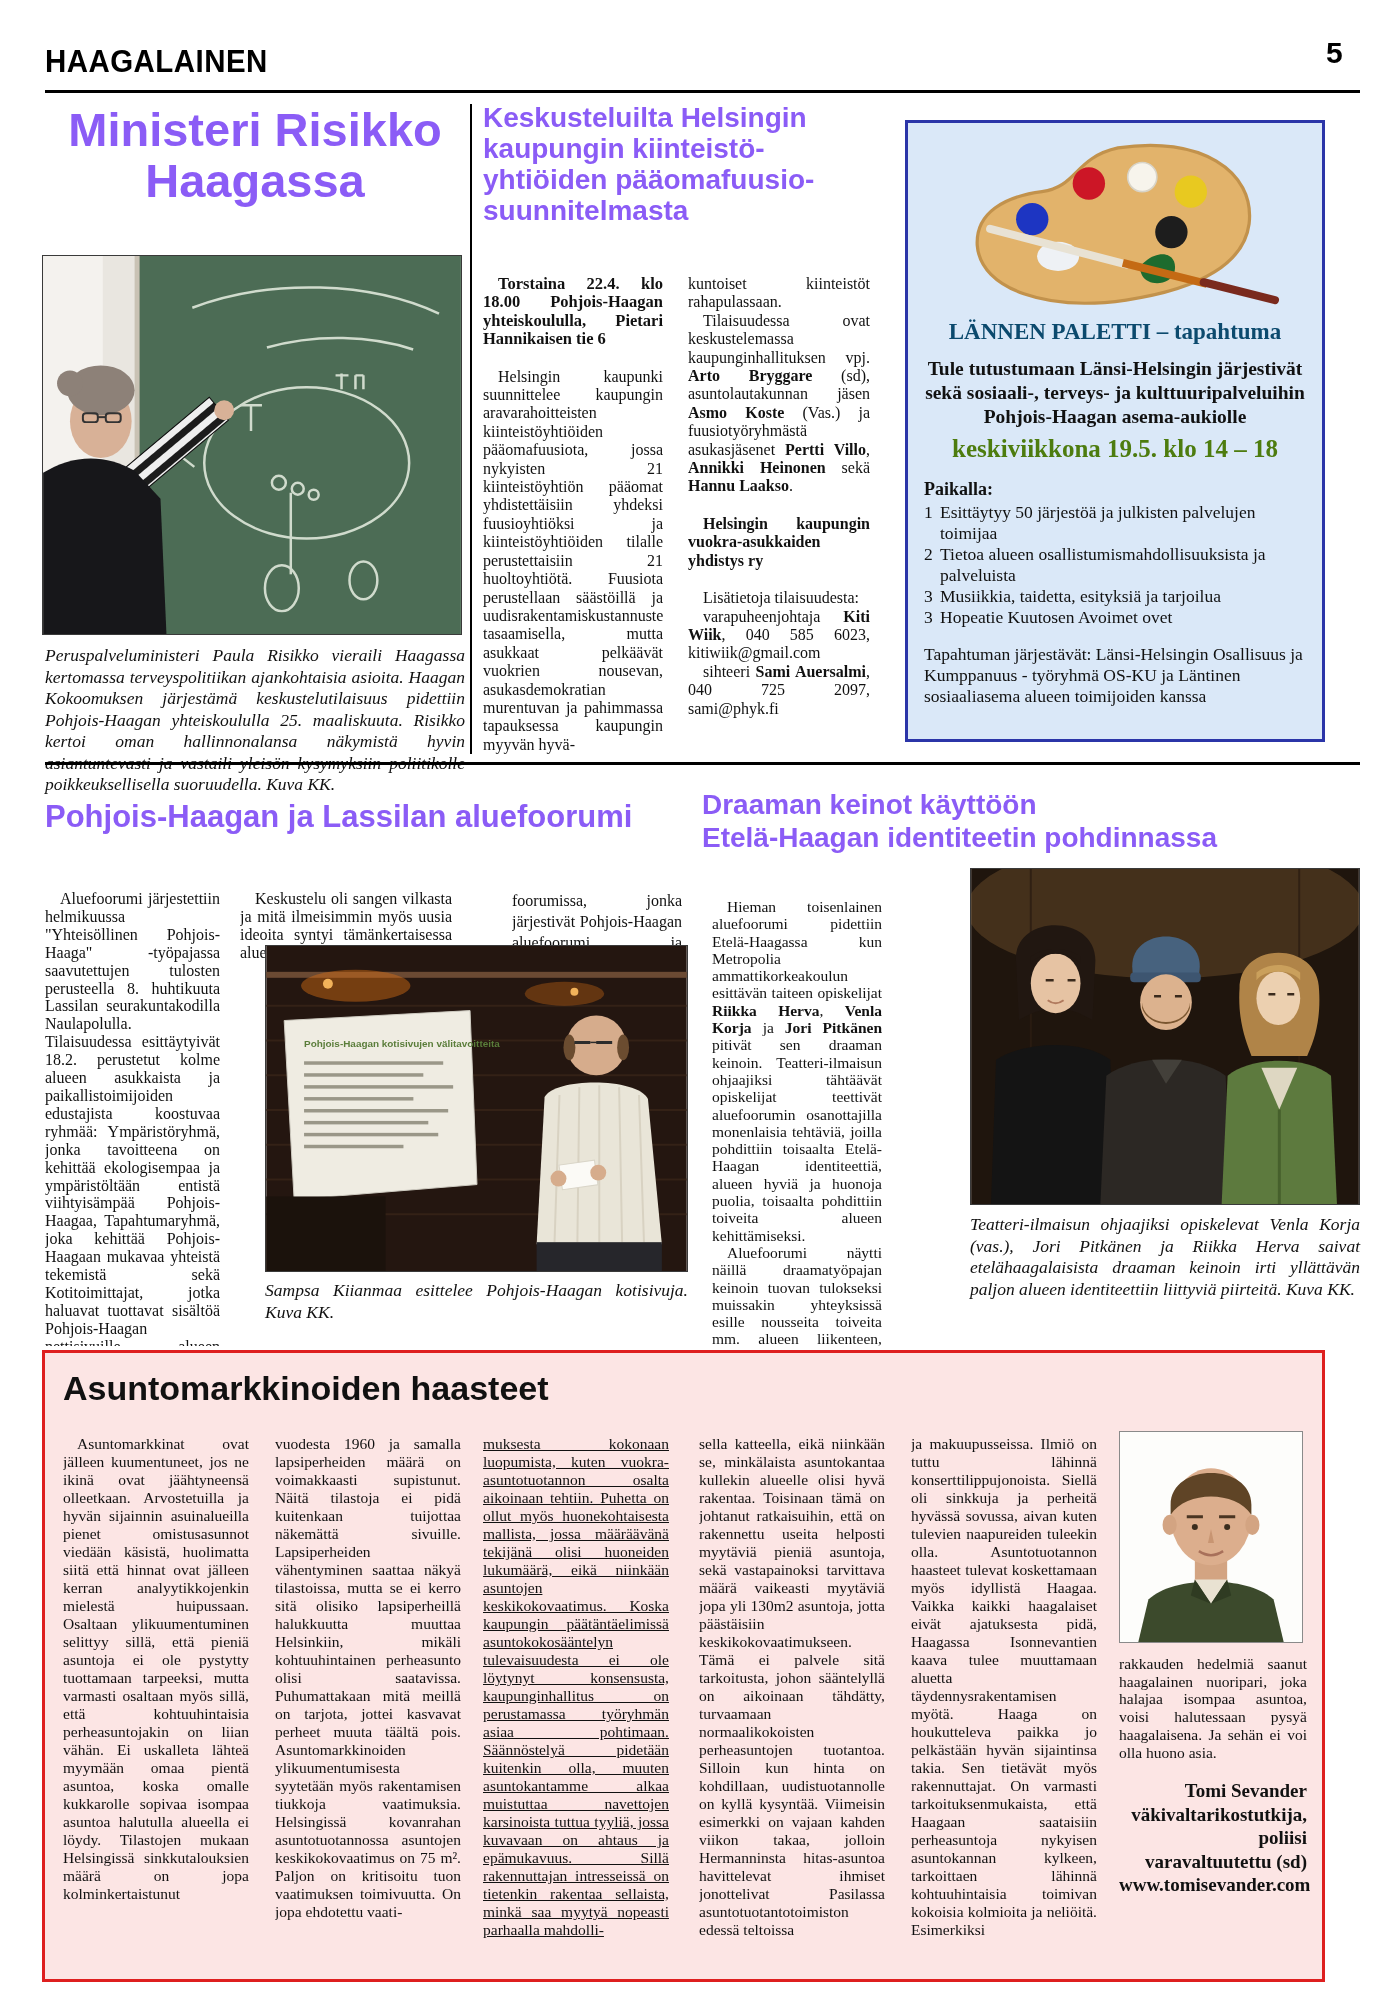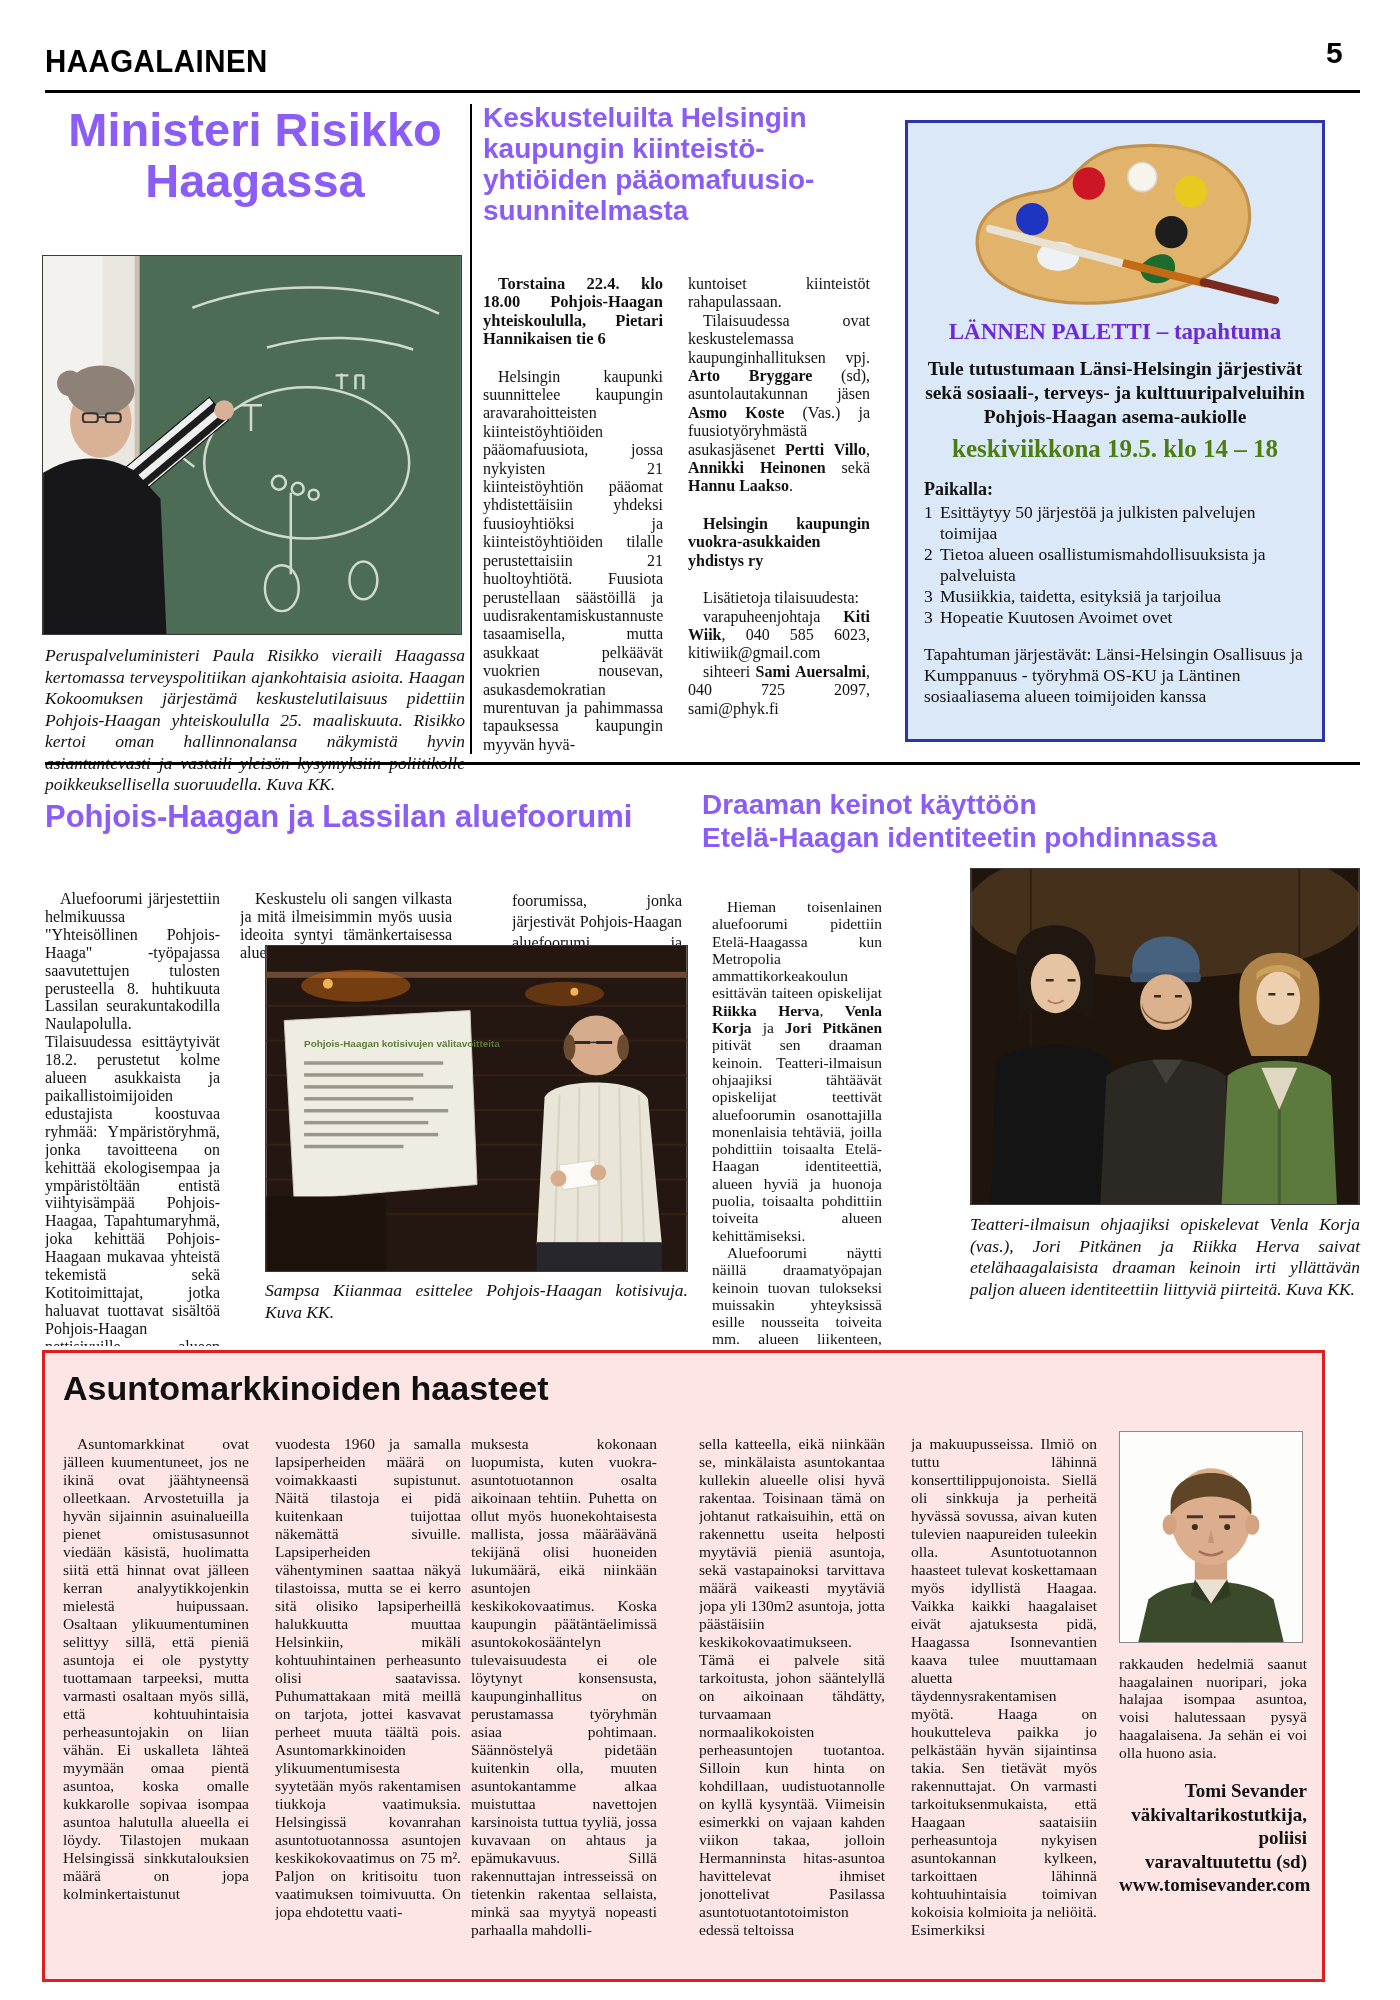--- a/index.html
+++ b/index.html
@@ -15,21 +15,21 @@
   .body-txt p{margin:0;}
   .body-txt p.ind{text-indent:15px;}
   .body-txt p.gap{margin-top:19px;}
   .caption{font-style:italic;font-size:17.5px;line-height:21.5px;text-align:justify;}
   .photo{border:1px solid #3a3a3a;box-sizing:border-box;}
   .masthead{font-family:"Liberation Sans",sans-serif;font-weight:900;font-size:31px;
             letter-spacing:.5px;transform:scaleX(.95);transform-origin:left;color:#000;}
   .pagenum{font-family:"Liberation Sans",sans-serif;font-weight:bold;font-size:30px;color:#000;}
   
   .bluebox{background:#dae8f8;border:3px solid #2b35a8;box-sizing:border-box;padding:12px 16px;overflow:hidden;}
-  .bluebox .ev-title{color:#6d28d9;font-weight:bold;font-size:23px;text-align:center;margin-top:6px;}
+  .bluebox .ev-title{color:#0c4a6e;font-weight:bold;font-size:23px;text-align:center;margin-top:6px;}
   .bluebox .ev-line{font-weight:bold;font-size:19.5px;line-height:24px;text-align:center;}
   .bluebox .ev-date{color:#4d7c0f;font-weight:bold;font-size:25px;text-align:center;margin-top:6px;}
   .bluebox .ev-paik{font-weight:bold;font-size:18px;margin-top:16px;}
   .bluebox ul{list-style:none;margin:2px 0 0 0;padding:0;}
   .bluebox li{display:flex;font-size:17.5px;line-height:21px;}
   .bluebox li .num{width:16px;flex:0 0 16px;}
   .bluebox li .itxt{flex:1;}
   .bluebox .ev-foot{font-size:17.5px;line-height:21px;margin-top:16px;}
   
   .pinkbox{background:#fce5e4;border:3px solid #de1f1f;box-sizing:border-box;}
@@ -264,21 +264,21 @@
 
   <div class="abs pinkbox" style="left:42px;top:1350px;width:1283px;height:632px;">
     <div class="abs sans" style="left:18px;top:16px;font-weight:bold;font-size:34px;color:#111;">Asuntomarkkinoiden haasteet</div>
 
     <div class="pink-col" style="left:18px;">
         <p style="text-indent:14px;">Asuntomarkkinat ovat jälleen kuumentuneet, jos ne ikinä ovat jäähtyneensä olleetkaan. Arvostetuilla ja hyvän sijainnin asuinalueilla pienet omistusasunnot viedään käsistä, huolimatta siitä että hinnat ovat jälleen kerran analyytikkojenkin mielestä huipussaan. Osaltaan ylikuumentuminen selittyy sillä, että pieniä asuntoja ei ole pystytty tuottamaan tarpeeksi, mutta varmasti osaltaan myös sillä, että kohtuuhintaisia perheasuntojakin on liian vähän. Ei uskalleta lähteä myymään omaa pientä asuntoa, koska omalle kukkarolle sopivaa isompaa asuntoa halutulla alueella ei löydy. Tilastojen mukaan Helsingissä sinkkutalouksien määrä on jopa kolminkertaistunut</p>
       </div>
     <div class="pink-col" style="left:230px;">
         <p>vuodesta 1960 ja samalla lapsiperheiden määrä on voimakkaasti supistunut. Näitä tilastoja ei pidä kuitenkaan tuijottaa näkemättä sivuille. Lapsiperheiden vähentyminen saattaa näkyä tilastoissa, mutta se ei kerro sitä olisiko lapsiperheillä halukkuutta muuttaa Helsinkiin, mikäli kohtuuhintainen perheasunto olisi saatavissa. Puhumattakaan mitä meillä on tarjota, jottei kasvavat perheet muuta täältä pois. Asuntomarkkinoiden ylikuumentumisesta syytetään myös rakentamisen tiukkoja vaatimuksia. Helsingissä kovanrahan asuntotuotannossa asuntojen keskikokovaatimus on 75 m². Paljon on kritisoitu tuon vaatimuksen toimivuutta. On jopa ehdotettu vaati-</p>
       </div>
-    <div class="pink-col" style="left:426px;">
+    <div class="pink-col" style="left:438px;text-decoration:underline;">
         <p>muksesta kokonaan luopumista, kuten vuokra-asuntotuotannon osalta aikoinaan tehtiin. Puhetta on ollut myös huonekohtaisesta mallista, jossa määräävänä tekijänä olisi huoneiden lukumäärä, eikä niinkään asuntojen keskikokovaatimus. Koska kaupungin päätäntäelimissä asuntokokosääntelyn tulevaisuudesta ei ole löytynyt konsensusta, kaupunginhallitus on perustamassa työryhmän asiaa pohtimaan. Säännöstelyä pidetään kuitenkin olla, muuten asuntokantamme alkaa muistuttaa navettojen karsinoista tuttua tyyliä, jossa kuvavaan on ahtaus ja epämukavuus. Sillä rakennuttajan intresseissä on tietenkin rakentaa sellaista, minkä saa myytyä nopeasti parhaalla mahdolli-</p>
       </div>
     <div class="pink-col" style="left:654px;">
         <p>sella katteella, eikä niinkään se, minkälaista asuntokantaa kullekin alueelle olisi hyvä rakentaa. Toisinaan tämä on johtanut ratkaisuihin, että on rakennettu useita helposti myytäviä pieniä asuntoja, sekä vastapainoksi tarvittava määrä vaikeasti myytäviä jopa yli 130m2 asuntoja, jotta päästäisiin keskikokovaatimukseen. Tämä ei palvele sitä tarkoitusta, johon sääntelyllä on aikoinaan tähdätty, turvaamaan normaalikokoisten perheasuntojen tuotantoa. Silloin kun hinta on kohdillaan, uudistuotannolle on kyllä kysyntää. Viimeisin esimerkki on vajaan kahden viikon takaa, jolloin Hermanninsta hitas-asuntoa havittelevat ihmiset jonottelivat Pasilassa asuntotuotantotoimiston edessä teltoissa</p>
       </div>
     <div class="pink-col" style="left:866px;">
         <p>ja makuupusseissa. Ilmiö on tuttu lähinnä konserttilippujonoista. Siellä oli sinkkuja ja perheitä hyvässä sovussa, aivan kuten tulevien naapureiden tuleekin olla. Asuntotuotannon haasteet tulevat koskettamaan myös idyllistä Haagaa. Vaikka kaikki haagalaiset eivät ajatuksesta pidä, Haagassa Isonnevantien kaava tulee muuttamaan aluetta täydennysrakentamisen myötä. Haaga on houkutteleva paikka jo pelkästään hyvän sijaintinsa takia. Sen tietävät myös rakennuttajat. On varmasti tarkoituksenmukaista, että Haagaan saataisiin perheasuntoja nykyisen asuntokannan kylkeen, tarkoittaen lähinnä kohtuuhintaisia toimivan kokoisia kolmioita ja neliöitä. Esimerkiksi</p>
       </div>
 
     <div class="abs" style="left:1074px;top:78px;width:188px;">

